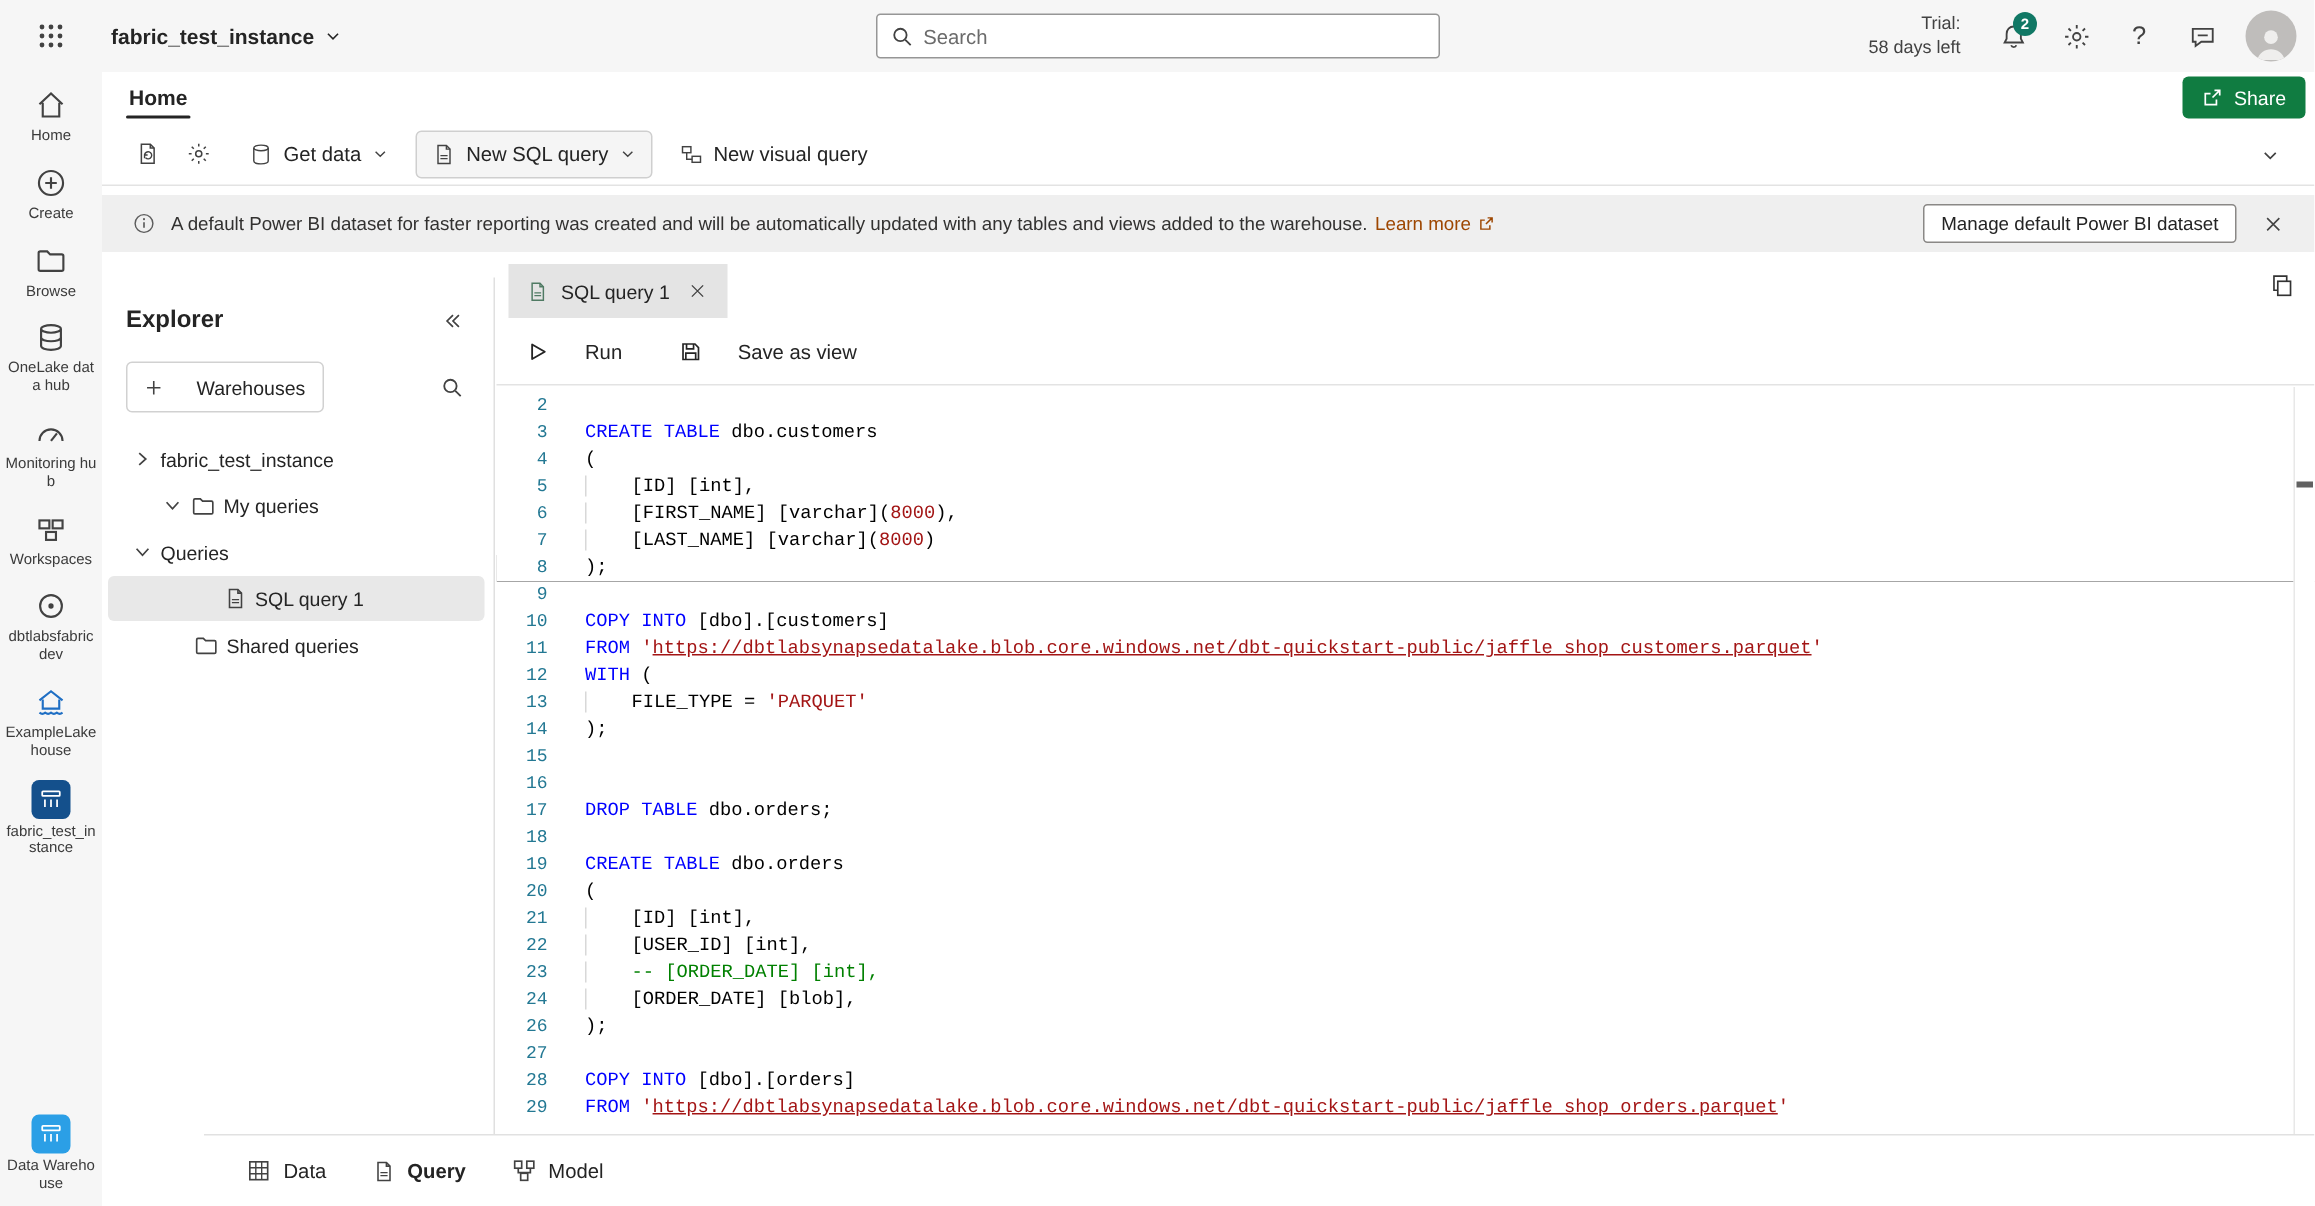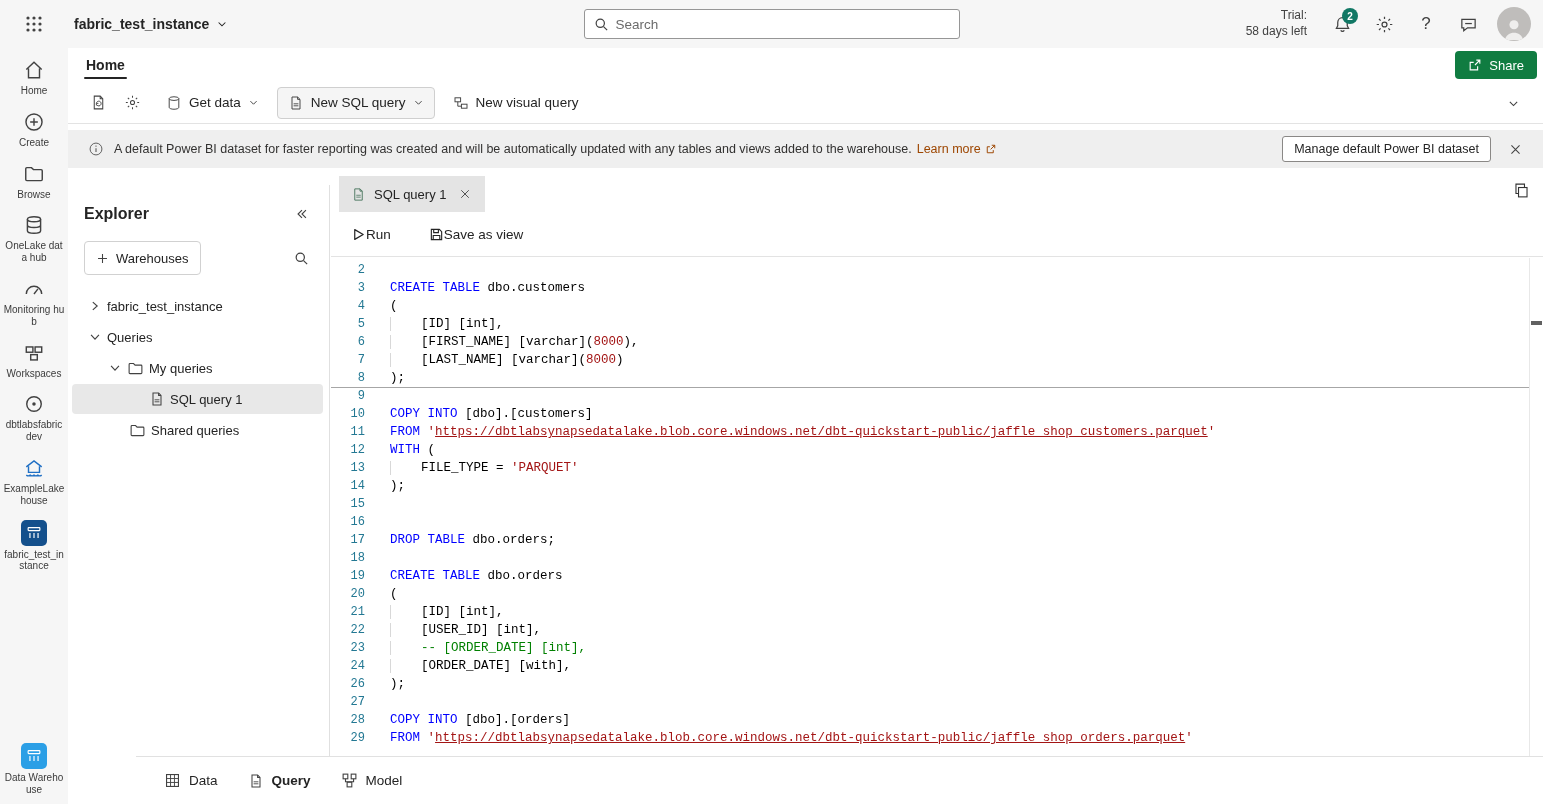--- a/index.html
+++ b/index.html
@@ -45,35 +45,35 @@
   .banner-text{display:flex; align-items:center; gap:5px; flex:1; white-space:nowrap; overflow:hidden;}
   .learn-more{color:var(--learn-more); display:flex; align-items:center; gap:4px; white-space:nowrap;}
   .manage-btn{height:26px; border:1px solid #8a8886; border-radius:3px; background:#fff; padding:0 11px; font-size:12.5px; color:#242424; white-space:nowrap;}
 
   
   .workspace{position:absolute; left:0; right:0; top:122px; bottom:48px;}
   .explorer{position:absolute; left:0; top:15px; bottom:0; width:262px; background:#fff; border-right:1px solid #e0e0e0;}
   .exp-header{display:flex; align-items:center; justify-content:space-between; padding:16px 14px 10px 16px;}
   .exp-title{font-size:16px; font-weight:700; color:#242424;}
   .exp-toolbar{display:flex; align-items:center; justify-content:space-between; padding:4px 14px 10px 16px;}
-  .warehouses-btn{display:flex; align-items:center; gap:7px; height:28px; border:1px solid #d1d1d1; border-radius:4px; background:#fff; padding:16px 11px; font-size:13px;}
+  .warehouses-btn{display:flex; align-items:center; gap:22px; height:28px; border:1px solid #d1d1d1; border-radius:4px; background:#fff; padding:16px 11px; font-size:13px;}
   .tree{margin-top:6px;}
   .tree-row{display:flex; align-items:center; height:30px; margin:1px 6px 1px 4px; border-radius:4px; gap:5px; font-size:13px; color:#242424;}
   .tree-row.selected{background:var(--selected-bg);}
   .tree-spacer{width:16px; flex:none;}
   .tree-chev,.tree-ic{flex:none; display:flex; align-items:center; justify-content:center; color:#424242;}
 
   
   .editor{position:absolute; left:263px; right:0; top:0; bottom:0; background:#fff;}
   .tabstrip{height:42px; display:flex; align-items:flex-end; position:relative;}
   .qtab{margin-left:8px; height:36px; display:flex; align-items:center; gap:8px; padding:0 10px 0 12px; background:#e4e4e4; font-size:13px; color:#242424;}
   .qtab-close{display:flex; align-items:center; justify-content:center; width:20px; height:20px; color:#424242;}
   .copy-btn{position:absolute; right:13px; top:12px; color:#333;}
   .cmdbar{height:45px; display:flex; align-items:center; padding-left:14px; gap:26px; border-bottom:1px solid #e3e3e3;}
-  .cmd-btn{display:flex; align-items:center; gap:0; font-size:13.5px; color:#242424; height:32px; padding:0 6px; border-radius:4px;}
+  .cmd-btn{display:flex; align-items:center; gap:24px; font-size:13.5px; color:#242424; height:32px; padding:0 6px; border-radius:4px;}
   .code{position:absolute; left:0; right:0; top:88px; bottom:0; overflow:hidden; font-family:"Liberation Mono","DejaVu Sans Mono",monospace; padding-top:3px;}
   .code-line{display:flex; height:18px; line-height:18px;}
   .code-line.current{box-shadow:0 1px 0 #a6a6a6;}
   .ln{width:34px; flex:none; text-align:right; color:var(--line-number); font-size:12px;}
   .lc{padding-left:25px; white-space:pre; font-size:12.5px; color:#000;}
   .kw{color:var(--keyword-blue);}
   .str,.num{color:var(--string-red);}
   .lnk{color:var(--string-red); text-decoration:underline;}
   .cm{color:var(--comment-green);text-align:right;}
   .ind{border-left:1px solid #d8d8d8;}
@@ -372,40 +372,40 @@
       </div>
       <div class="tree">
           <div class="tree-row" style="padding-left: 16px;">
             <span class="tree-chev">
               <svg width="14" height="14" viewBox="0 0 16 16">
                 <path d="M5.5 3.5L10.5 8l-5 4.5" fill="none" stroke="currentColor" stroke-width="1.3"></path>
               </svg>
             </span>
             <span class="tree-label">fabric_test_instance</span>
           </div>
-          <div class="tree-row" style="padding-left: 16px;">
-            <span class="tree-chev">
-              <svg width="14" height="14" viewBox="0 0 16 16">
-                <path d="M3.5 5.5L8 10.5l4.5-5" fill="none" stroke="currentColor" stroke-width="1.3"></path>
-              </svg>
-            </span>
-            <span class="tree-label">Queries</span>
-          </div>
           <div class="tree-row" style="padding-left: 36px;">
             <span class="tree-chev">
               <svg width="14" height="14" viewBox="0 0 16 16">
                 <path d="M3.5 5.5L8 10.5l4.5-5" fill="none" stroke="currentColor" stroke-width="1.3"></path>
               </svg>
             </span>
             <span class="tree-ic">
               <svg width="17" height="17" viewBox="0 0 20 20">
                 <path d="M2.5 5.2a1 1 0 0 1 1-1h4.2L9.5 6h7a1 1 0 0 1 1 1v8a1 1 0 0 1-1 1h-13a1 1 0 0 1-1-1z" fill="none" stroke="currentColor" stroke-width="1.3"></path>
               </svg>
             </span>
             <span class="tree-label">My queries</span>
+          </div>
+          <div class="tree-row" style="padding-left: 16px;">
+            <span class="tree-chev">
+              <svg width="14" height="14" viewBox="0 0 16 16">
+                <path d="M3.5 5.5L8 10.5l4.5-5" fill="none" stroke="currentColor" stroke-width="1.3"></path>
+              </svg>
+            </span>
+            <span class="tree-label">Queries</span>
           </div>
           <div class="tree-row selected" style="padding-left: 56px;">
             <span class="tree-spacer"></span>
             <span class="tree-ic">
               <svg width="16" height="16" viewBox="0 0 20 20">
                 <path d="M5 2.5h7l3 3V17.5H5z" fill="none" stroke="currentColor" stroke-width="1.3"></path>
                 <path d="M12 2.5v3h3" fill="none" stroke="currentColor" stroke-width="1.3"></path>
                 <path d="M7 11h6M7 13.5h6" stroke="currentColor" stroke-width="1.1"></path>
               </svg>
             </span>
@@ -544,21 +544,21 @@
           <div class="code-line">
             <div class="ln">22</div>
             <div class="lc"><span class="ind">    </span><span class="pl">[USER_ID] [int],</span></div>
           </div>
           <div class="code-line">
             <div class="ln">23</div>
             <div class="lc"><span class="ind">    </span><span class="cm">-- [ORDER_DATE] [int],</span></div>
           </div>
           <div class="code-line">
             <div class="ln">24</div>
-            <div class="lc"><span class="ind">    </span><span class="pl">[ORDER_DATE] [with],</span></div>
+            <div class="lc"><span class="ind">    </span><span class="pl">[ORDER_DATE] [blob],</span></div>
           </div>
           <div class="code-line">
             <div class="ln">26</div>
             <div class="lc"><span class="pl">);</span></div>
           </div>
           <div class="code-line">
             <div class="ln">27</div>
             <div class="lc"></div>
           </div>
           <div class="code-line">

